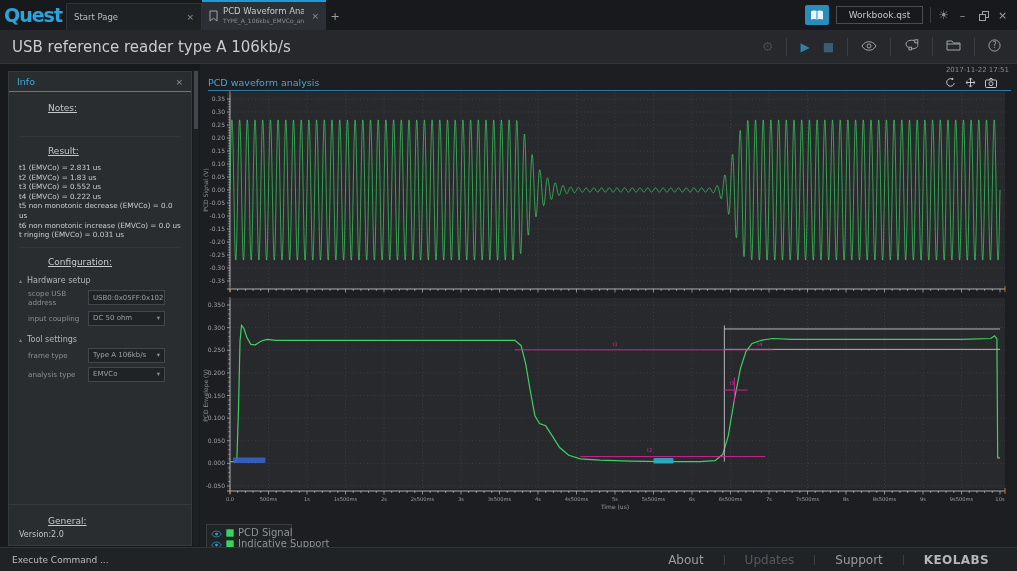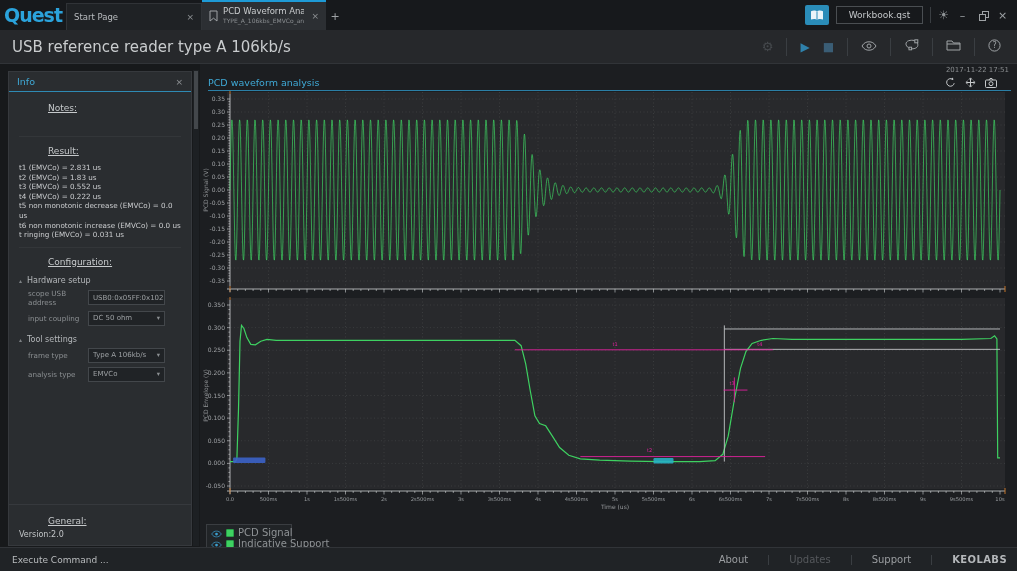--- a/index.html
+++ b/index.html
@@ -75,21 +75,21 @@
   #plots { position:absolute; top:24px; left:0; }
   .legend { position:absolute; left:6px; top:460px; width:86px; border:1px solid #3a3d41; background:#212427; padding:2px 4px; }
   .legend-row { display:flex; align-items:center; gap:4px; height:11px; }
   .swatch { width:8px; height:8px; border:1px solid #2aa04a; border-radius:1px; flex:none; }
   .legend-label { font-size:10px; color:#8f9396; white-space:nowrap; }
 
   
   .statusbar { position:absolute; bottom:0; left:0; right:0; height:24px; background:#202326; border-top:1px solid #313438;
     display:flex; align-items:center; color:#b9bcbe; font-size:9px; }
   .exec { margin-left:12px; }
-  .links { margin-left:auto; display:flex; align-items:center; gap:20px; padding-right:10px; font-size:10px; }
+  .links { margin-left:auto; display:flex; align-items:center; gap:20px; padding-right:28px; font-size:12px; }
   .link { color:#9a9da0; }
   .link.dim { color:#55585c; }
   .link.brand { color:#b4b7ba; font-weight:bold; letter-spacing:.4px; }
   .lsep { width:1px; height:10px; background:#3a3e42; }
 </style>
 </head>
 <body>
 
 <div class="app">
 

